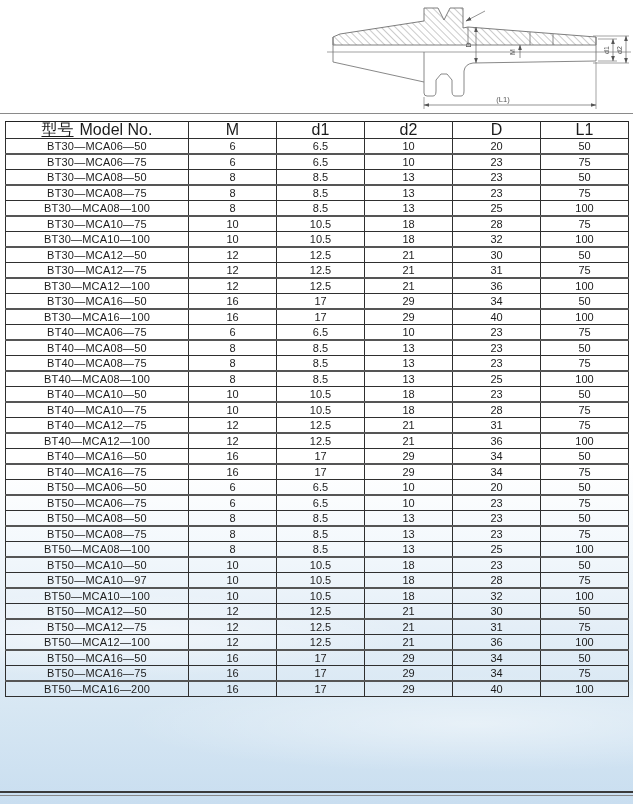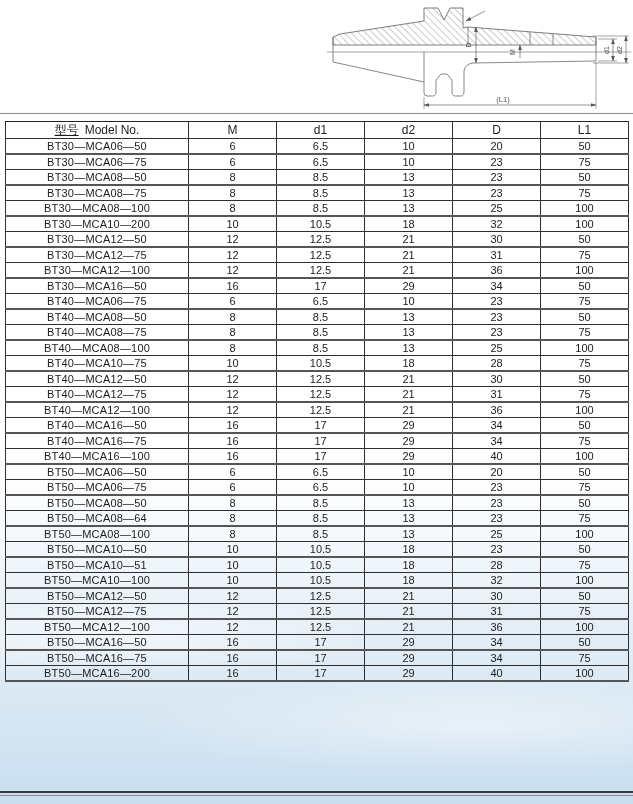--- a/index.html
+++ b/index.html
@@ -29,21 +29,21 @@
     font-size:11px;
   }
   .spec th,.spec td{
     border:1px solid #2f2f2f;
     text-align:center;vertical-align:middle;
     padding:0;height:14px;line-height:14px;
     background:transparent;
     font-weight:normal;
     white-space:nowrap;overflow:hidden;
   }
-  .spec thead th{height:16px;line-height:16px;font-size:12px;border-top:1px solid #222;}
+  .spec thead th{height:16px;line-height:16px;font-size:16px;border-top:1px solid #222;}
   .spec tbody tr:nth-child(odd) td{border-bottom-width:2px;border-bottom-color:#555;}
   .spec tbody td:first-child{letter-spacing:.2px;}
   .cn{text-decoration:underline;margin-right:6px;}
   svg text{font-family:"Liberation Sans","DejaVu Sans",sans-serif;fill:#555;}
 </style>
 </head>
 <body>
 
 <div class="page">
 
@@ -152,21 +152,29 @@
         </tr>
         <tr>
           <td>BT30—MCA08—100</td>
           <td>8</td>
           <td>8.5</td>
           <td>13</td>
           <td>25</td>
           <td>100</td>
         </tr>
         <tr>
-          <td>BT30—MCA10—200</td>
+          <td>BT30—MCA10—75</td>
+          <td>10</td>
+          <td>10.5</td>
+          <td>18</td>
+          <td>28</td>
+          <td>75</td>
+        </tr>
+        <tr>
+          <td>BT30—MCA10—100</td>
           <td>10</td>
           <td>10.5</td>
           <td>18</td>
           <td>32</td>
           <td>100</td>
         </tr>
         <tr>
           <td>BT30—MCA12—50</td>
           <td>12</td>
           <td>12.5</td>
@@ -190,20 +198,28 @@
           <td>36</td>
           <td>100</td>
         </tr>
         <tr>
           <td>BT30—MCA16—50</td>
           <td>16</td>
           <td>17</td>
           <td>29</td>
           <td>34</td>
           <td>50</td>
+        </tr>
+        <tr>
+          <td>BT30—MCA16—100</td>
+          <td>16</td>
+          <td>17</td>
+          <td>29</td>
+          <td>40</td>
+          <td>100</td>
         </tr>
         <tr>
           <td>BT40—MCA06—75</td>
           <td>6</td>
           <td>6.5</td>
           <td>10</td>
           <td>23</td>
           <td>75</td>
         </tr>
         <tr>
@@ -224,36 +240,36 @@
         </tr>
         <tr>
           <td>BT40—MCA08—100</td>
           <td>8</td>
           <td>8.5</td>
           <td>13</td>
           <td>25</td>
           <td>100</td>
         </tr>
         <tr>
+          <td>BT40—MCA10—50</td>
+          <td>10</td>
+          <td>10.5</td>
+          <td>18</td>
+          <td>23</td>
+          <td>50</td>
+        </tr>
+        <tr>
           <td>BT40—MCA10—75</td>
           <td>10</td>
           <td>10.5</td>
           <td>18</td>
           <td>28</td>
           <td>75</td>
         </tr>
         <tr>
-          <td>BT40—MCA12—50</td>
-          <td>12</td>
-          <td>12.5</td>
-          <td>21</td>
-          <td>30</td>
-          <td>50</td>
-        </tr>
-        <tr>
           <td>BT40—MCA12—75</td>
           <td>12</td>
           <td>12.5</td>
           <td>21</td>
           <td>31</td>
           <td>75</td>
         </tr>
         <tr>
           <td>BT40—MCA12—100</td>
           <td>12</td>
@@ -270,28 +286,20 @@
           <td>34</td>
           <td>50</td>
         </tr>
         <tr>
           <td>BT40—MCA16—75</td>
           <td>16</td>
           <td>17</td>
           <td>29</td>
           <td>34</td>
           <td>75</td>
-        </tr>
-        <tr>
-          <td>BT40—MCA16—100</td>
-          <td>16</td>
-          <td>17</td>
-          <td>29</td>
-          <td>40</td>
-          <td>100</td>
         </tr>
         <tr>
           <td>BT50—MCA06—50</td>
           <td>6</td>
           <td>6.5</td>
           <td>10</td>
           <td>20</td>
           <td>50</td>
         </tr>
         <tr>
@@ -304,21 +312,21 @@
         </tr>
         <tr>
           <td>BT50—MCA08—50</td>
           <td>8</td>
           <td>8.5</td>
           <td>13</td>
           <td>23</td>
           <td>50</td>
         </tr>
         <tr>
-          <td>BT50—MCA08—64</td>
+          <td>BT50—MCA08—75</td>
           <td>8</td>
           <td>8.5</td>
           <td>13</td>
           <td>23</td>
           <td>75</td>
         </tr>
         <tr>
           <td>BT50—MCA08—100</td>
           <td>8</td>
           <td>8.5</td>
@@ -328,21 +336,21 @@
         </tr>
         <tr>
           <td>BT50—MCA10—50</td>
           <td>10</td>
           <td>10.5</td>
           <td>18</td>
           <td>23</td>
           <td>50</td>
         </tr>
         <tr>
-          <td>BT50—MCA10—51</td>
+          <td>BT50—MCA10—97</td>
           <td>10</td>
           <td>10.5</td>
           <td>18</td>
           <td>28</td>
           <td>75</td>
         </tr>
         <tr>
           <td>BT50—MCA10—100</td>
           <td>10</td>
           <td>10.5</td>

